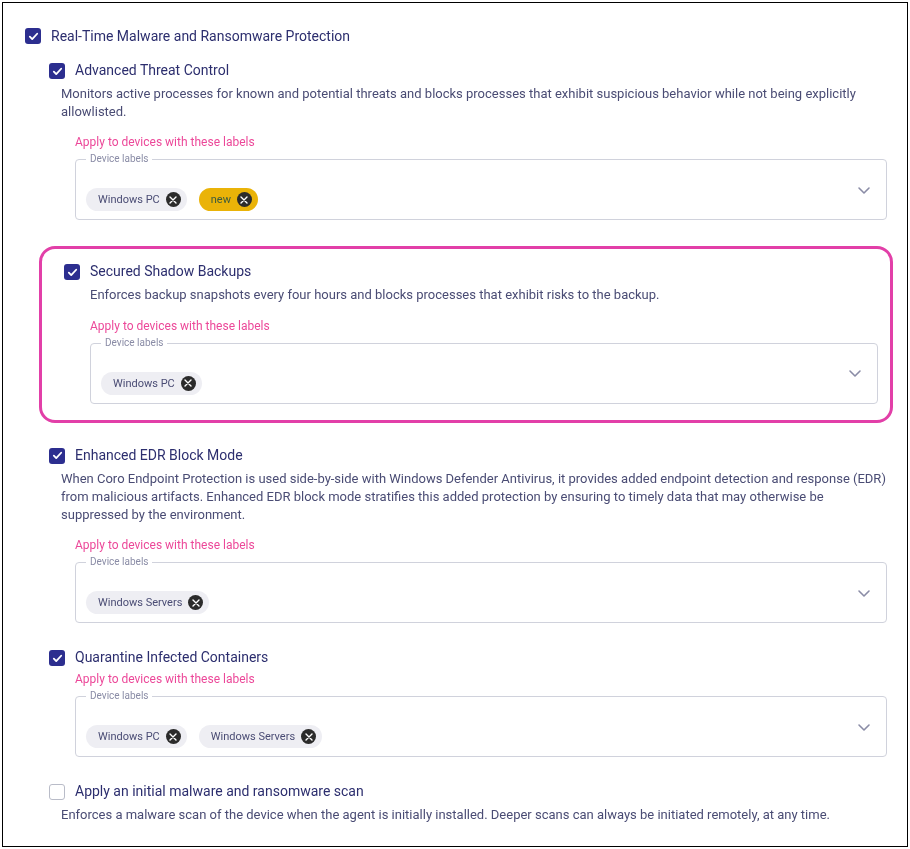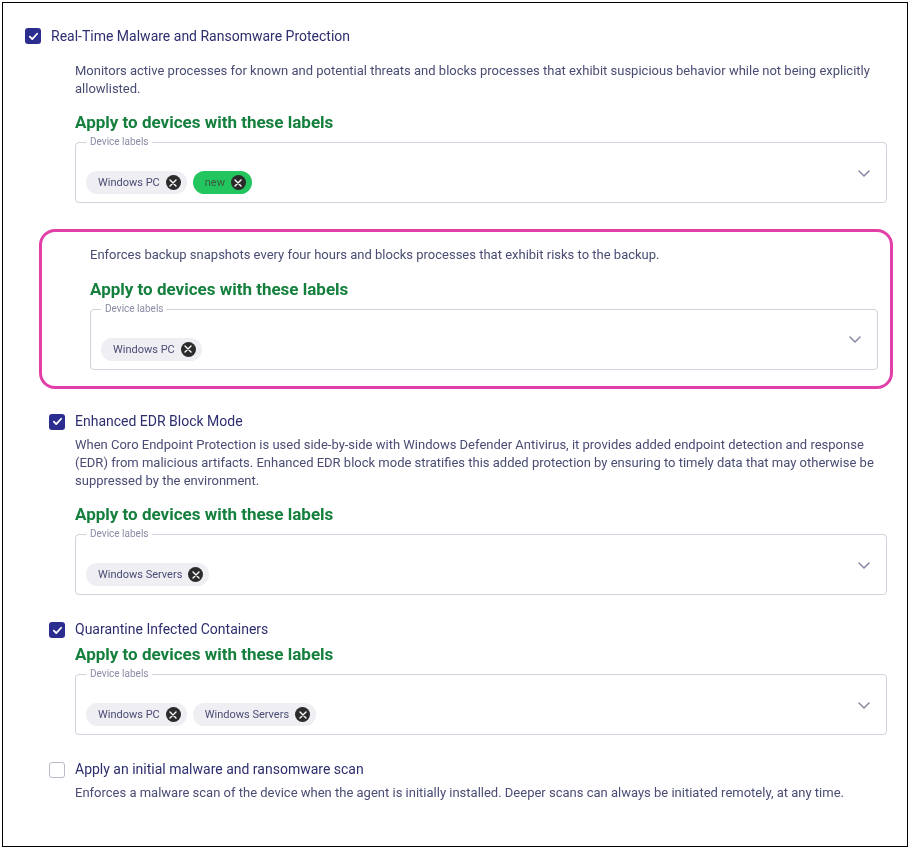--- a/index.html
+++ b/index.html
@@ -56,45 +56,45 @@
     display: flex;
     align-items: flex-start;
     gap: 10px;
     margin-bottom: 6px;
   }
   .section-title {
     color: #2c2e6e;
     font-size: 14px;
   }
   .desc {
-    margin-left: 26px;
+    margin-left: 12px;
     color: #4a4c74;
     font-size: 13px;
     line-height: 1.4;
     margin-bottom: 14px;
   }
   .apply-label {
     margin-left: 26px;
-    color: #15803d;
-    font-size: 17px;
-    font-weight: 700;
+    color: #ec4899;
+    font-size: 12px;
+    font-weight: 400;
     margin-bottom: 10px;
   }
   .field-wrap {
     margin-left: 26px;
     position: relative;
   }
   .field {
     border: 1px solid #d0d2dc;
     border-radius: 4px;
     min-height: 48px;
     padding: 28px 40px 8px 10px;
     display: flex;
     flex-wrap: wrap;
-    gap: 6px;
+    gap: 12px;
     align-items: center;
     position: relative;
   }
   .field-legend {
     position: absolute;
     top: -7px;
     left: 10px;
     background: #fff;
     padding: 0 4px;
     font-size: 10px;
@@ -104,21 +104,21 @@
     display: inline-flex;
     align-items: center;
     gap: 6px;
     background: #eeeef3;
     border-radius: 13px;
     padding: 4px 6px 4px 12px;
     font-size: 11px;
     color: #4a4c74;
   }
   .chip.green {
-    background: #22c55e;
+    background: #eab308;
     color: #3a5a3f;
     justify-content: space-between;
   }
   .chip-x {
     width: 15px; height: 15px;
     border-radius: 50%;
     background: #2b2b2b;
     display: flex; align-items: center; justify-content: center;
     cursor: pointer;
   }
@@ -154,20 +154,28 @@
   <div class="row-main">
     <div class="checkbox checked">
       <svg viewBox="0 0 12 12">
           <path d="M2 6.2 L4.6 8.8 L10 3" stroke="#fff" stroke-width="2" fill="none" stroke-linecap="round" stroke-linejoin="round"></path>
         </svg>
     </div>
     <div class="title-main">Real-Time Malware and Ransomware Protection</div>
   </div>
 
   <div class="section">
+    <div class="section-head">
+      <div class="checkbox checked">
+        <svg viewBox="0 0 12 12">
+            <path d="M2 6.2 L4.6 8.8 L10 3" stroke="#fff" stroke-width="2" fill="none" stroke-linecap="round" stroke-linejoin="round"></path>
+          </svg>
+      </div>
+      <div class="section-title">Advanced Threat Control</div>
+    </div>
     <div class="desc">Monitors active processes for known and potential threats and blocks processes that exhibit suspicious behavior while not being explicitly allowlisted.</div>
     <div class="apply-label">Apply to devices with these labels</div>
     <div class="field-wrap">
       <div class="field">
         <span class="field-legend">Device labels</span>
         <span class="chip">
           <span>Windows PC</span>
           <span class="chip-x">
               <svg viewBox="0 0 8 8">
                 <path d="M1 1 L7 7 M7 1 L1 7" stroke="#fff" stroke-width="1.4" stroke-linecap="round"></path>
@@ -184,20 +192,28 @@
         </span>
         <span class="chevron"><svg viewBox="0 0 16 16">
               <path d="M3 6 L8 11 L13 6" stroke="currentColor" stroke-width="1.6" fill="none" stroke-linecap="round" stroke-linejoin="round"></path>
             </svg></span>
       </div>
     </div>
   </div>
 
   <div class="highlight">
     <div class="section">
+      <div class="section-head">
+        <div class="checkbox checked">
+          <svg viewBox="0 0 12 12">
+              <path d="M2 6.2 L4.6 8.8 L10 3" stroke="#fff" stroke-width="2" fill="none" stroke-linecap="round" stroke-linejoin="round"></path>
+            </svg>
+        </div>
+        <div class="section-title">Secured Shadow Backups</div>
+      </div>
       <div class="desc">Enforces backup snapshots every four hours and blocks processes that exhibit risks to the backup.</div>
       <div class="apply-label">Apply to devices with these labels</div>
       <div class="field-wrap">
         <div class="field">
           <span class="field-legend">Device labels</span>
           <span class="chip">
             <span>Windows PC</span>
             <span class="chip-x">
                 <svg viewBox="0 0 8 8">
                   <path d="M1 1 L7 7 M7 1 L1 7" stroke="#fff" stroke-width="1.4" stroke-linecap="round"></path>

